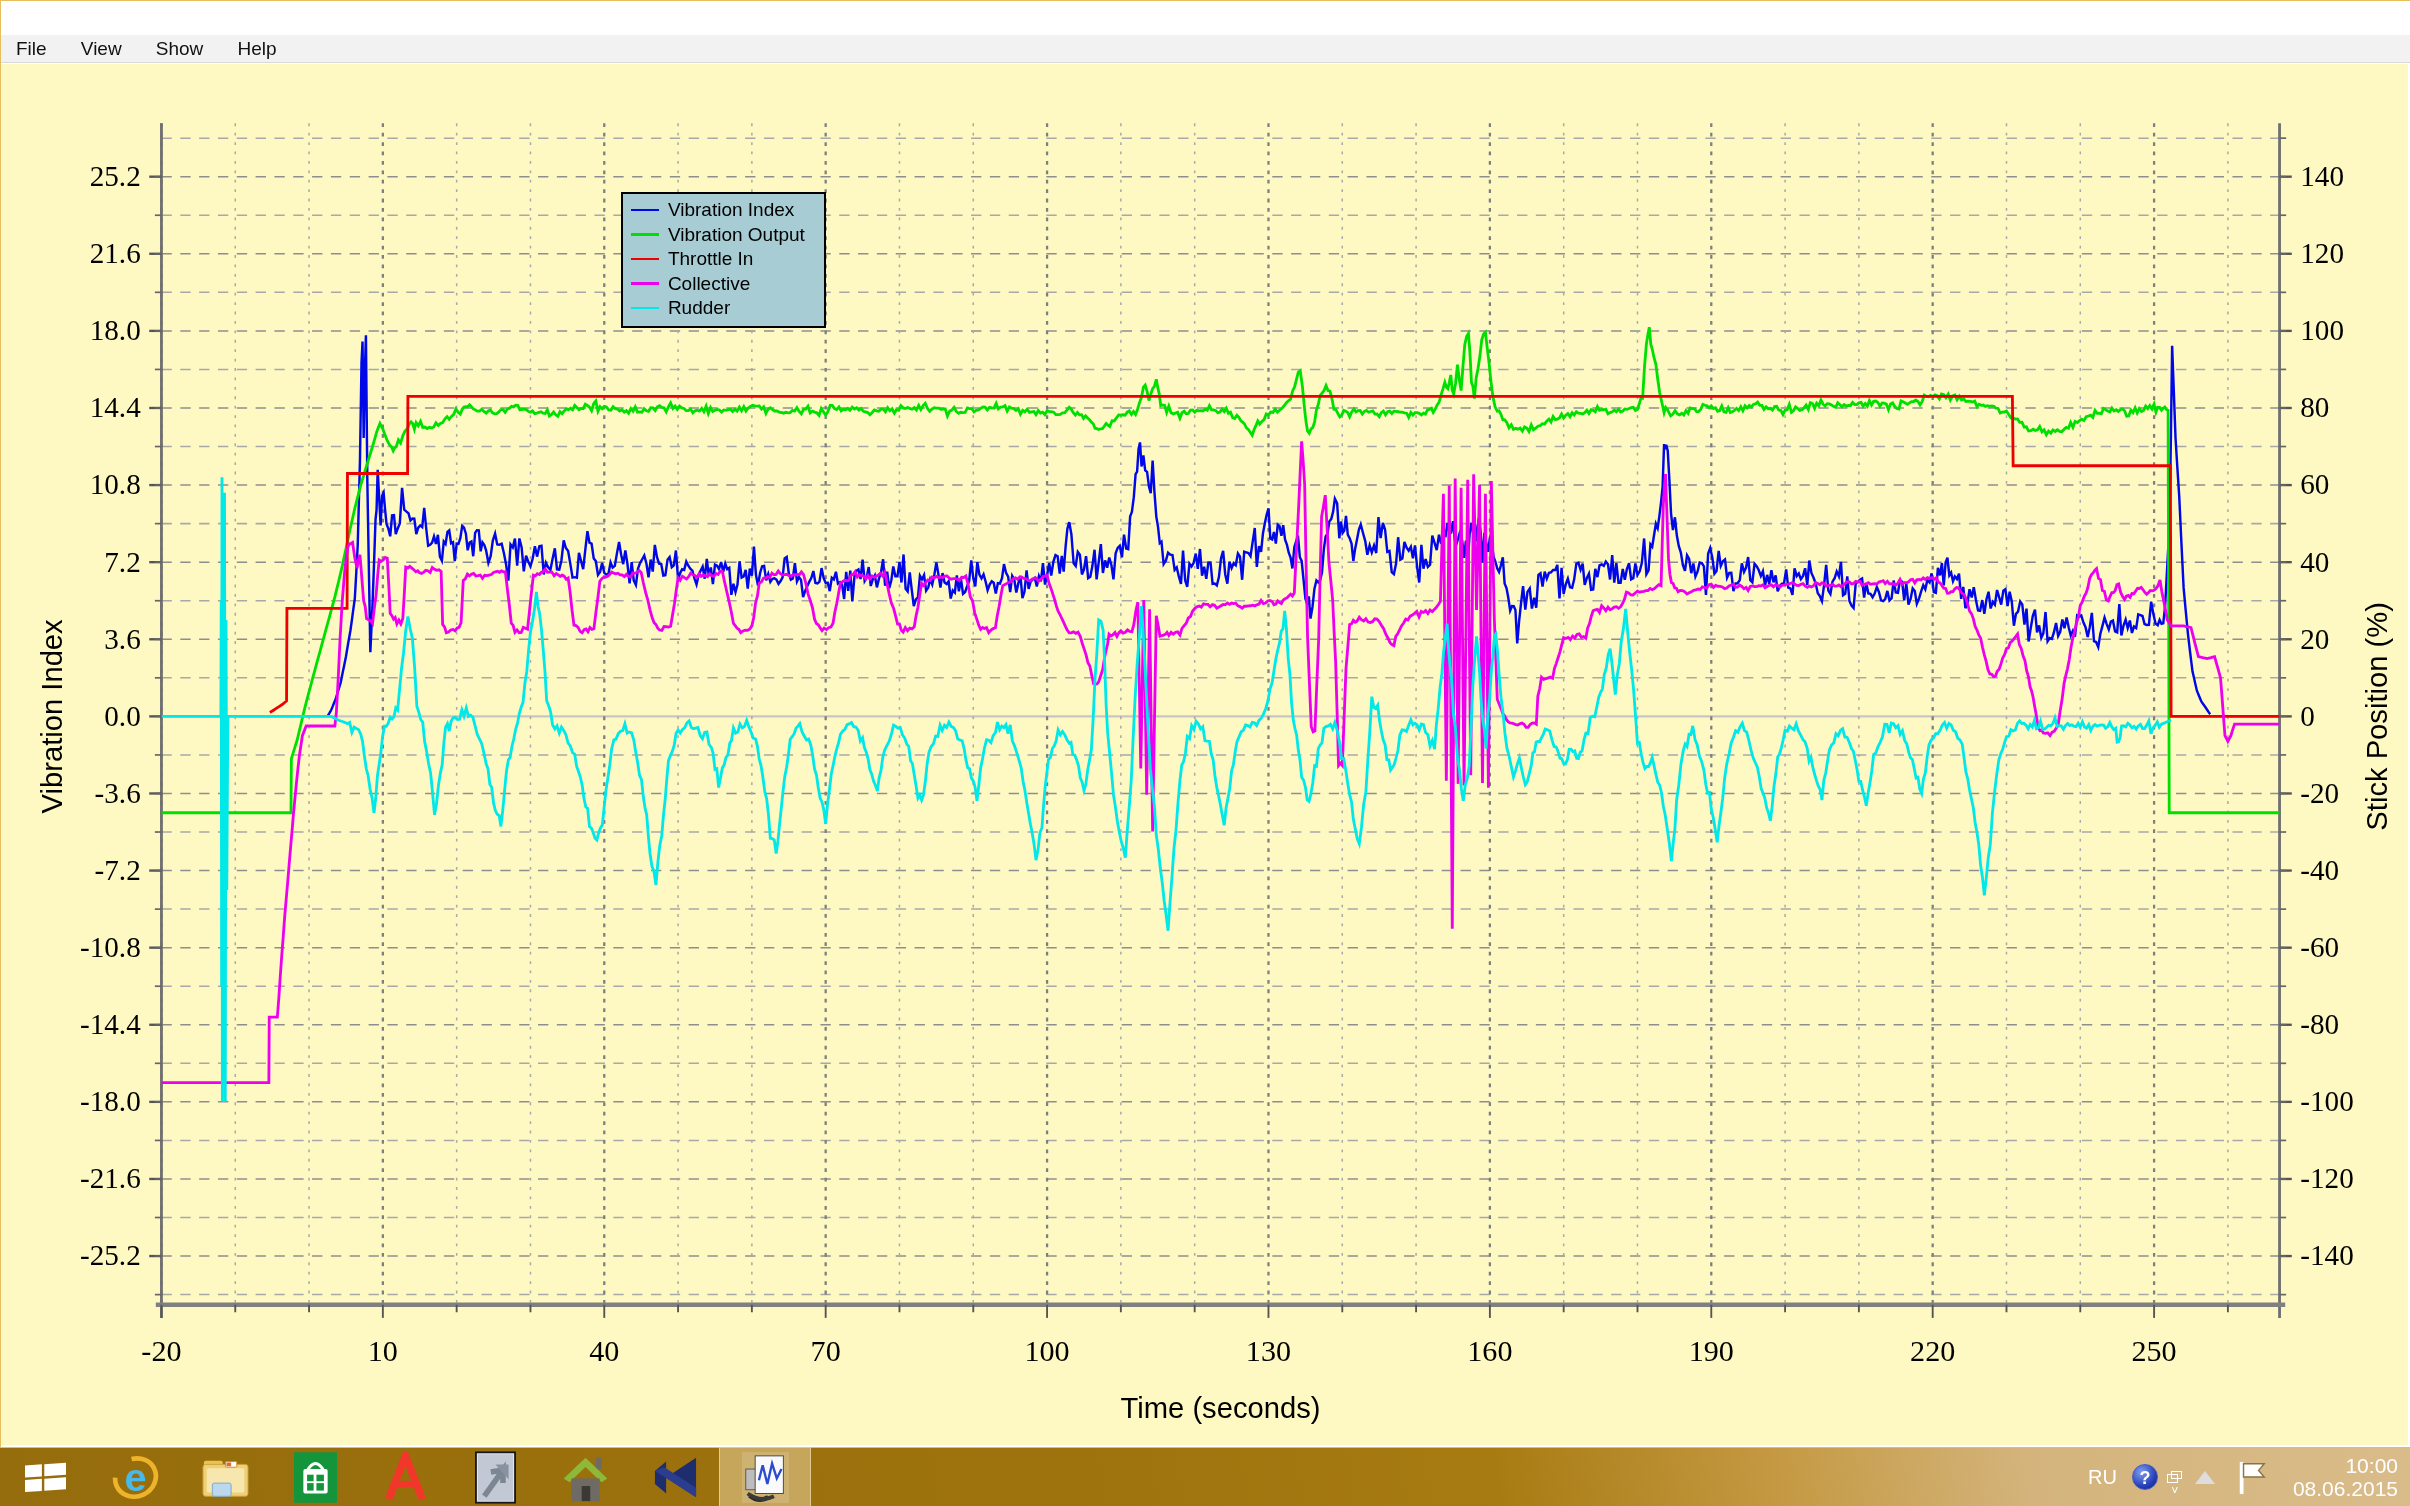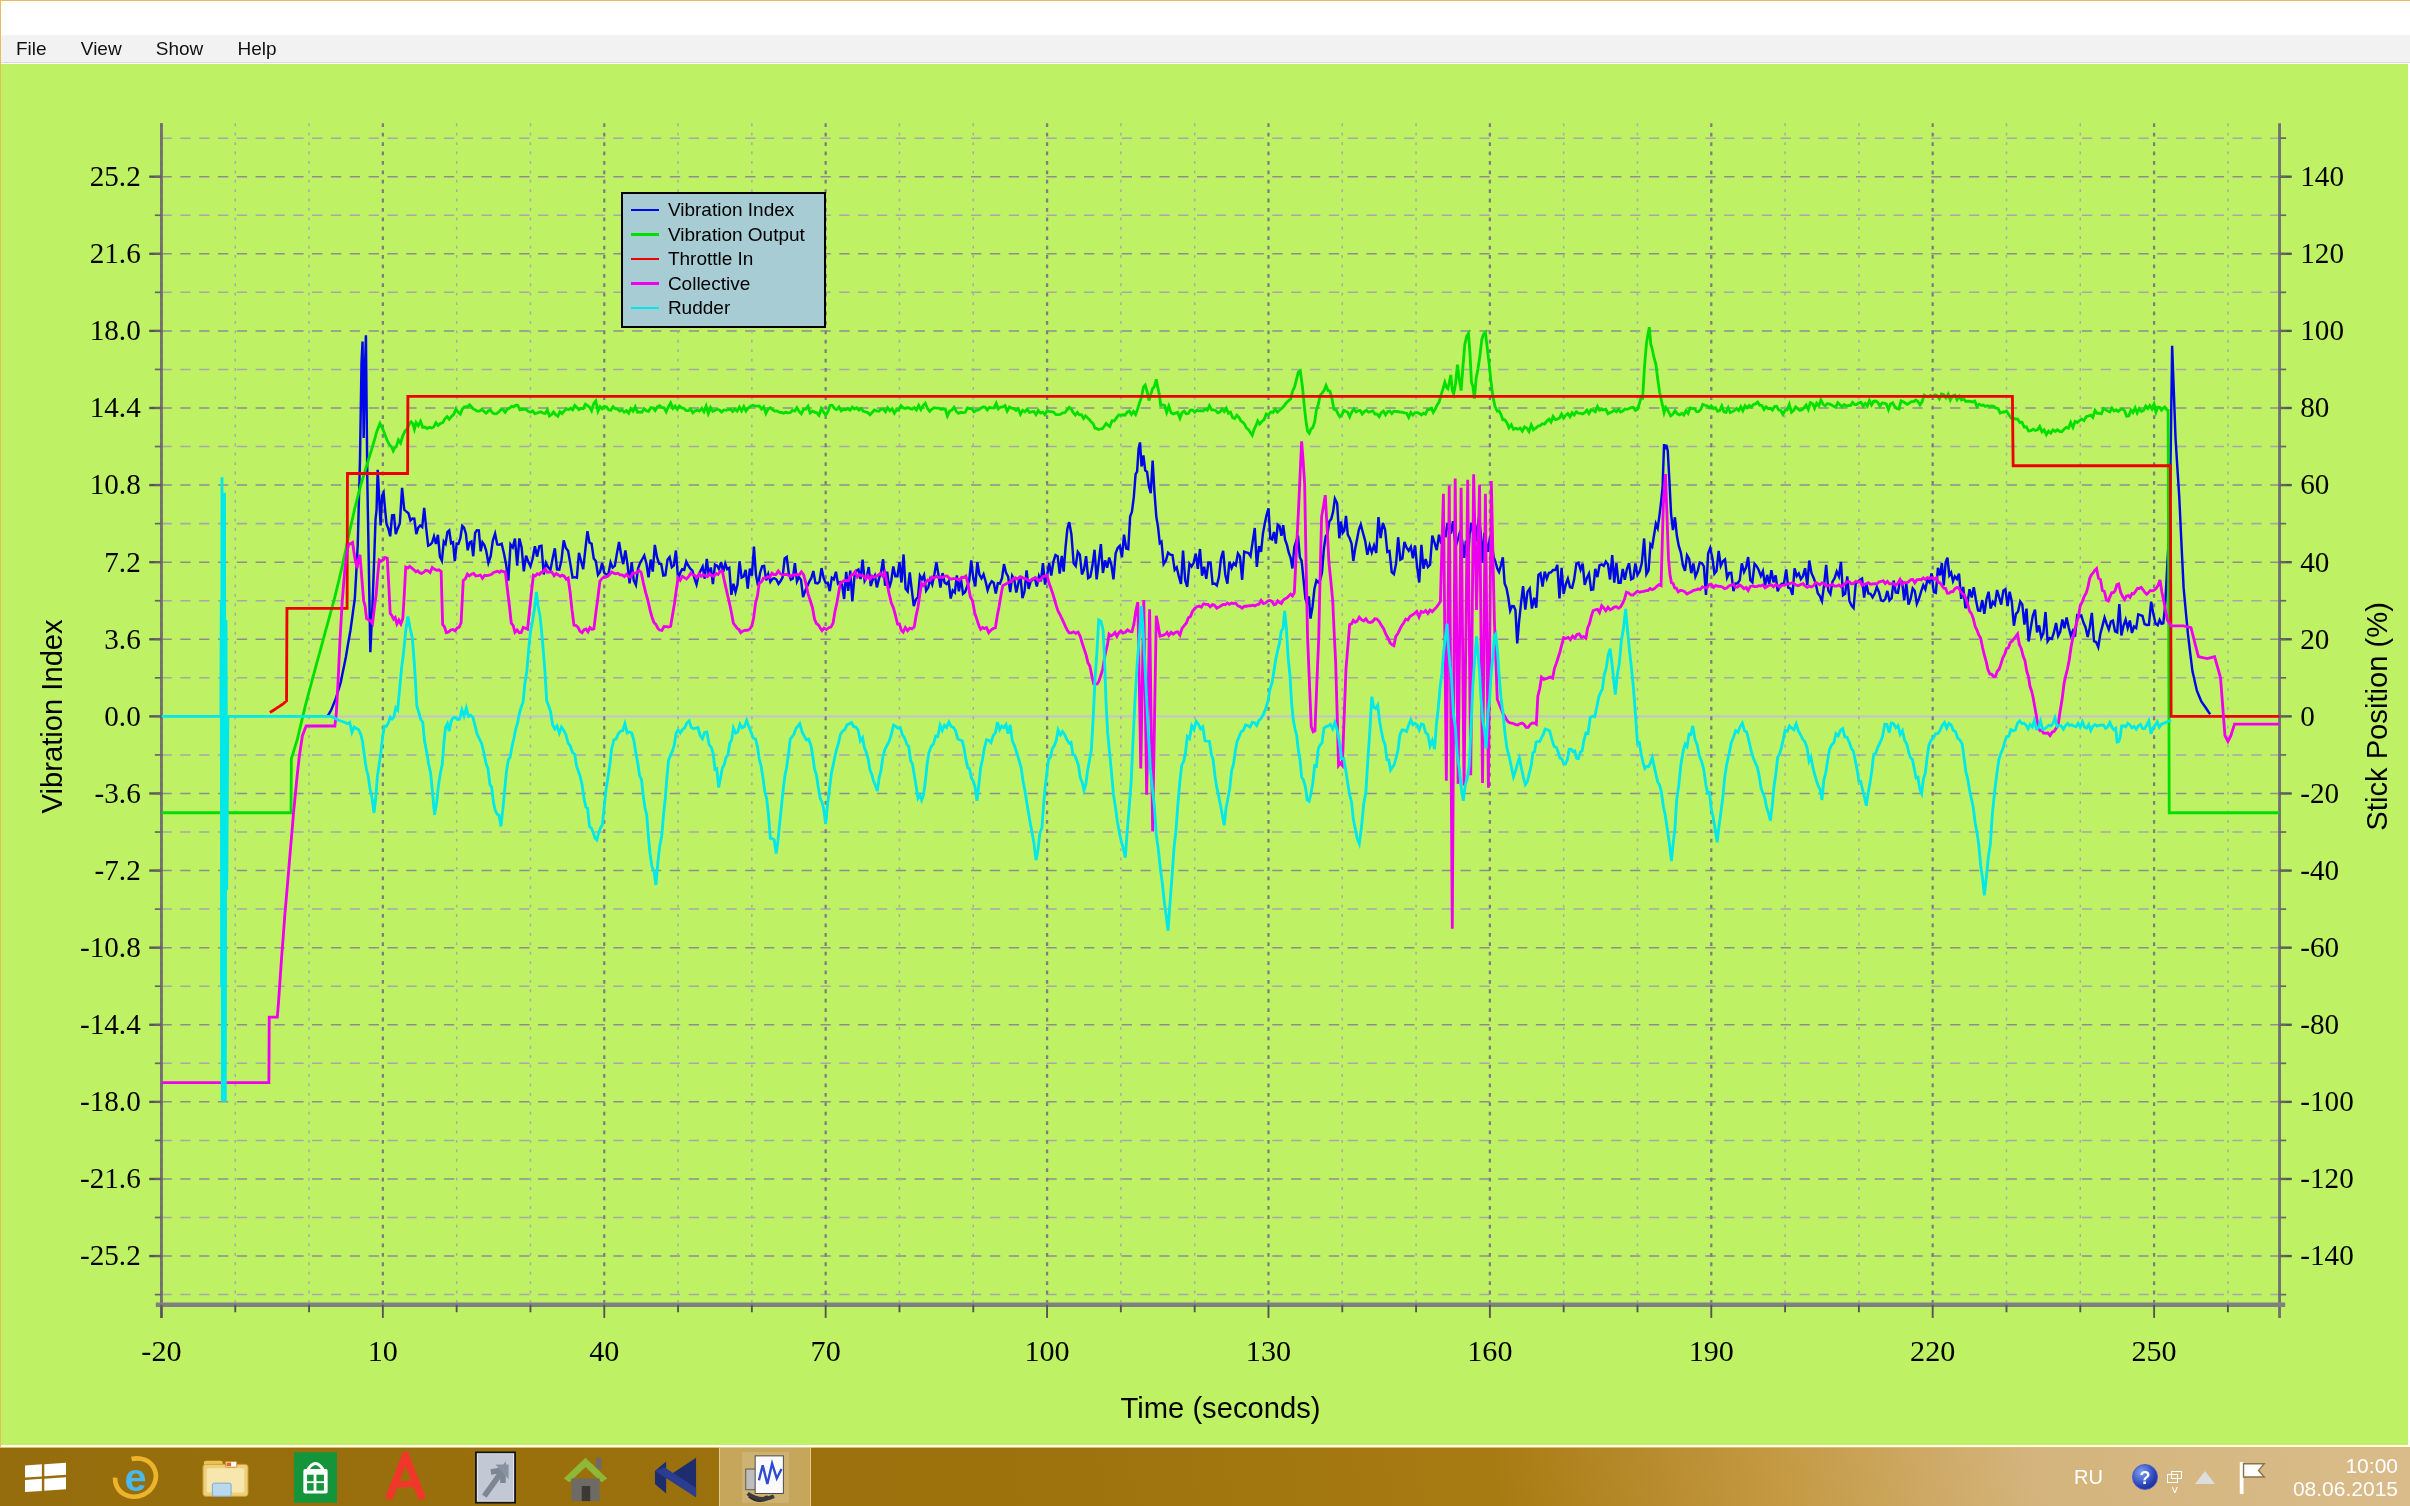--- a/index.html
+++ b/index.html
@@ -11,33 +11,33 @@
   .winbtn { position:absolute; top:0; height:34px; cursor:default; }
   .btn-min { right:149px; width:53px; }
   .btn-min i { position:absolute; left:15px; top:19px; width:22.6px; height:3.8px; background:#332e24; }
   .btn-restore { right:90px; width:53px; }
   .rest-a { position:absolute; left:17px; top:8.5px; width:19px; height:15px; border:2.8px solid #332e24; background:transparent; }
   .rest-b { position:absolute; left:11.3px; top:13px; width:19px; height:15px; border:2.8px solid #332e24; background:#ecc76a; }
   .btn-close { right:0; width:87px; background:#cd4f44; }
   .btn-close span { position:absolute; left:0; top:0; width:100%; height:100%; color:#fff; font-size:24.5px; line-height:32px; text-align:center; font-weight:bold; }
   .menubar { position:absolute; left:0; top:34px; width:100%; height:28px; background:#f2f2f2; border-bottom:0.9px solid #d9d9d9; }
   .menubar span { display:inline-block; padding:0 15px; font-size:19px; line-height:27px; color:#111; }
-  #client { position:absolute; left:0; top:63px; width:2407px; height:1381px; background:#bef264; }
+  #client { position:absolute; left:0; top:63px; width:2407px; height:1381px; background:#fef9c3; }
   #chart-svg { position:absolute; left:0; top:0; }
   #legend { position:absolute; left:620px; top:128px; width:205px; background:#a7ccd4; border:2.8px solid #000; padding:3.8px 5.6px 5.6px 7.5px; }
   .lrow { height:24.5px; display:flex; align-items:center; }
   .lswatch { width:28px; height:2.8px; margin-right:9.4px; flex:0 0 28px; }
   .llabel { font-size:19px; color:#000; white-space:nowrap; }
   #taskbar { position:absolute; left:0; top:1448px; width:2411px; height:58px;
     background:linear-gradient(80deg,#966d0c 0%,#9e730e 45%,#a87b12 62%,#c59a44 74%,#d4b47c 84%,#d9bc8a 100%); }
   .tb-left { position:absolute; left:0; top:0; height:58px; display:flex; align-items:center; }
   .tb-btn { width:90px; height:58px; display:flex; align-items:center; justify-content:center; position:relative; }
   .tb-btn.active { background:rgba(255,240,200,.42); outline:0.9px solid #e2cb93; }
   .tray { position:absolute; right:0; top:0; height:58px; display:flex; align-items:center; color:#fff; }
-  .tray .lang { font-size:20px; margin-right:29px; color:#fff; }
+  .tray .lang { font-size:20px; margin-right:15px; color:#fff; }
   .helpdot { width:26px; height:26px; border-radius:50%; background:radial-gradient(circle at 35% 30%,#7f9ff0,#2742b8 60%,#101f6e); color:#fff; font-size:18px; font-weight:bold; text-align:center; line-height:26px; margin-right:9.4px; border:1.9px solid #4659c8; }
   .winglyph { position:relative; width:15px; height:13px; margin-right:13px; }
   .winglyph .g1 { position:absolute; left:3.8px; top:0; width:10.4px; height:8.5px; border:1.9px solid #fff; }
   .winglyph .g2 { position:absolute; left:0; top:3.8px; width:10.4px; height:8.5px; border:1.9px solid #fff; background:transparent; }
   .winglyph .caret { position:absolute; left:3.8px; top:13px; color:#fff; font-size:12.2px; }
   .uptri { width:0; height:0; border-left:10.4px solid transparent; border-right:10.4px solid transparent; border-bottom:13px solid #ddd; margin-right:21px; }
   .flagicon { margin-right:24.5px; }
   .clock { text-align:right; font-size:21px; line-height:23.5px; margin-right:13px; }
 </style>
 </head>

